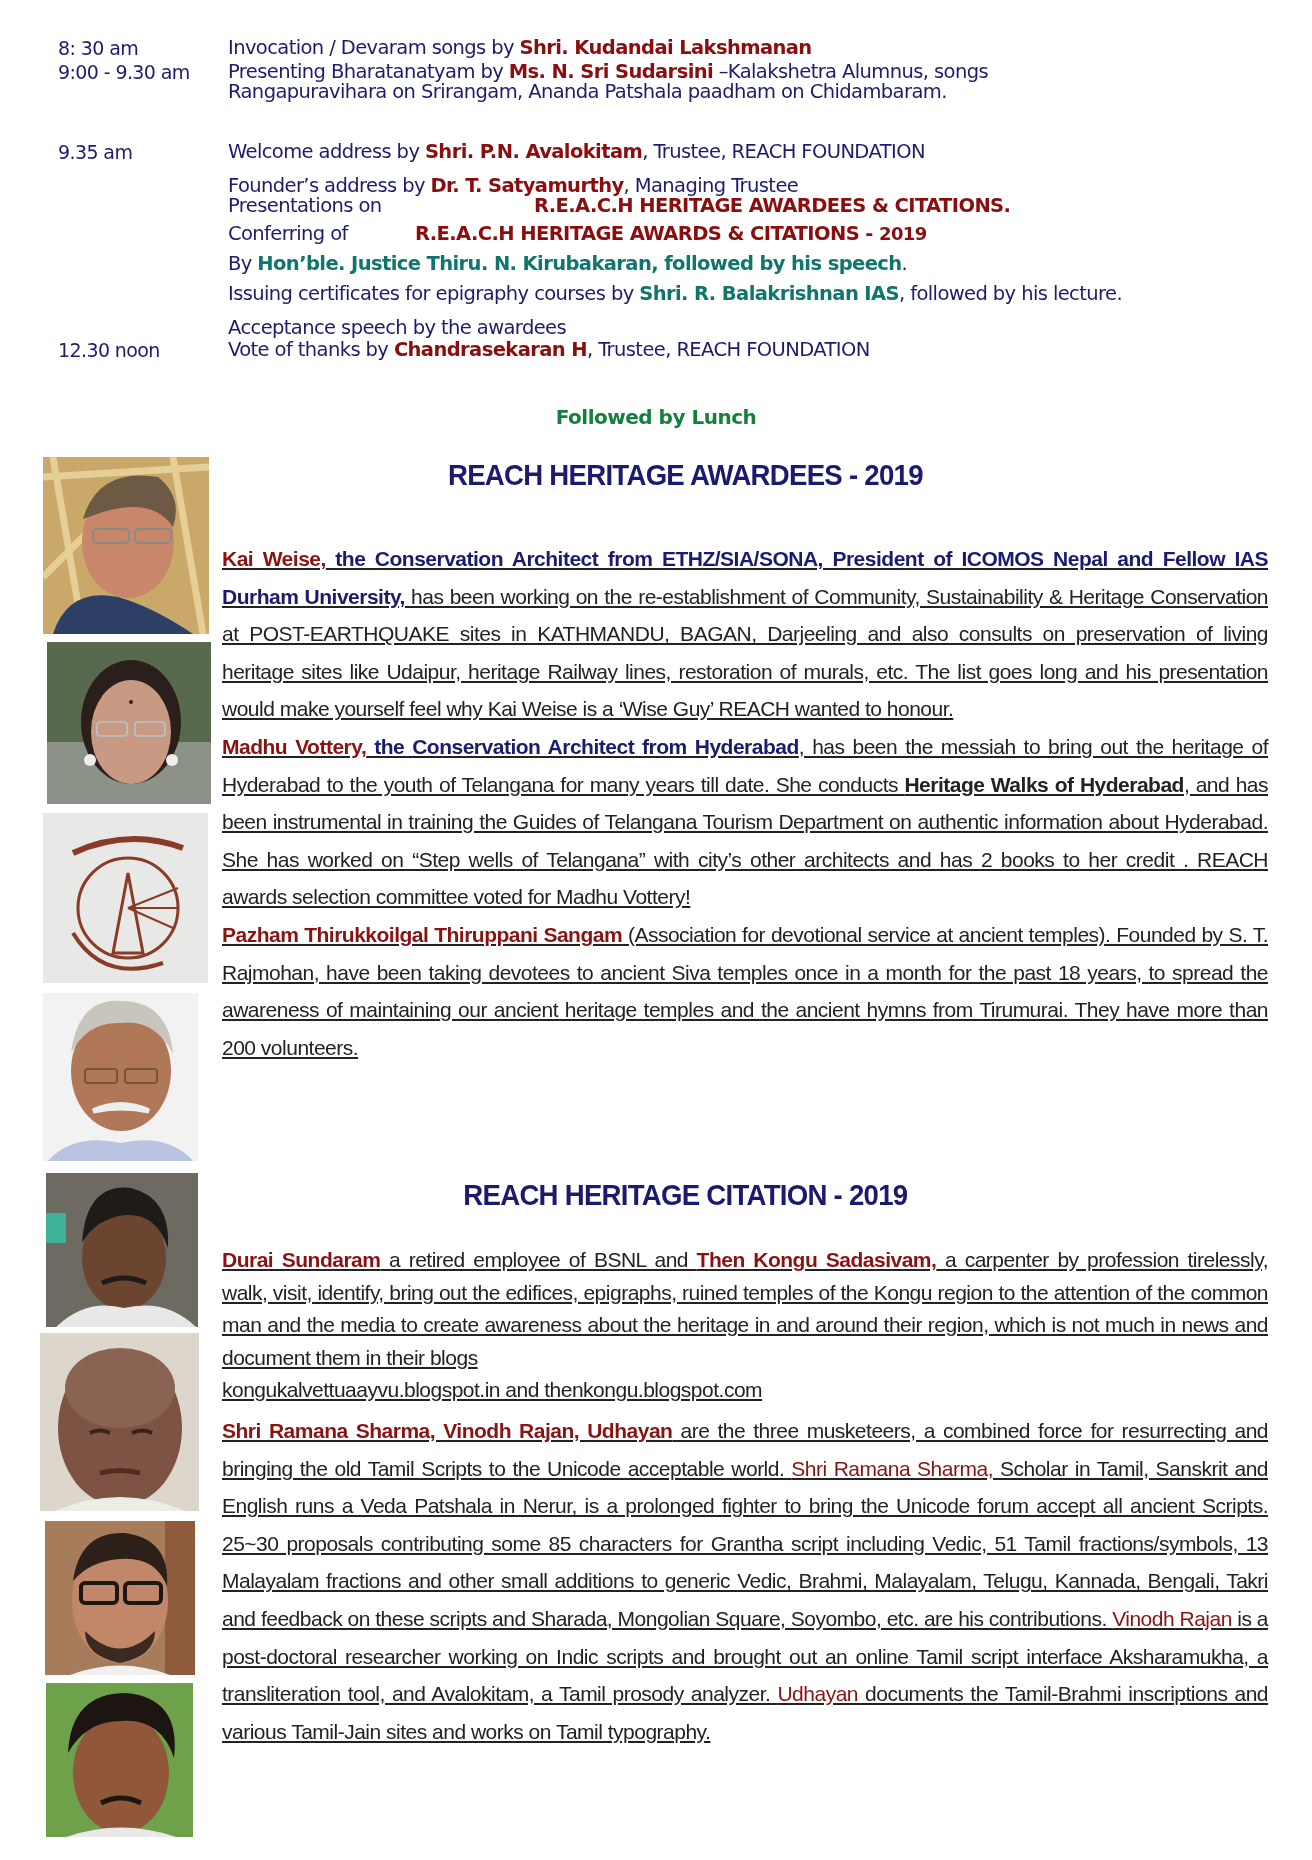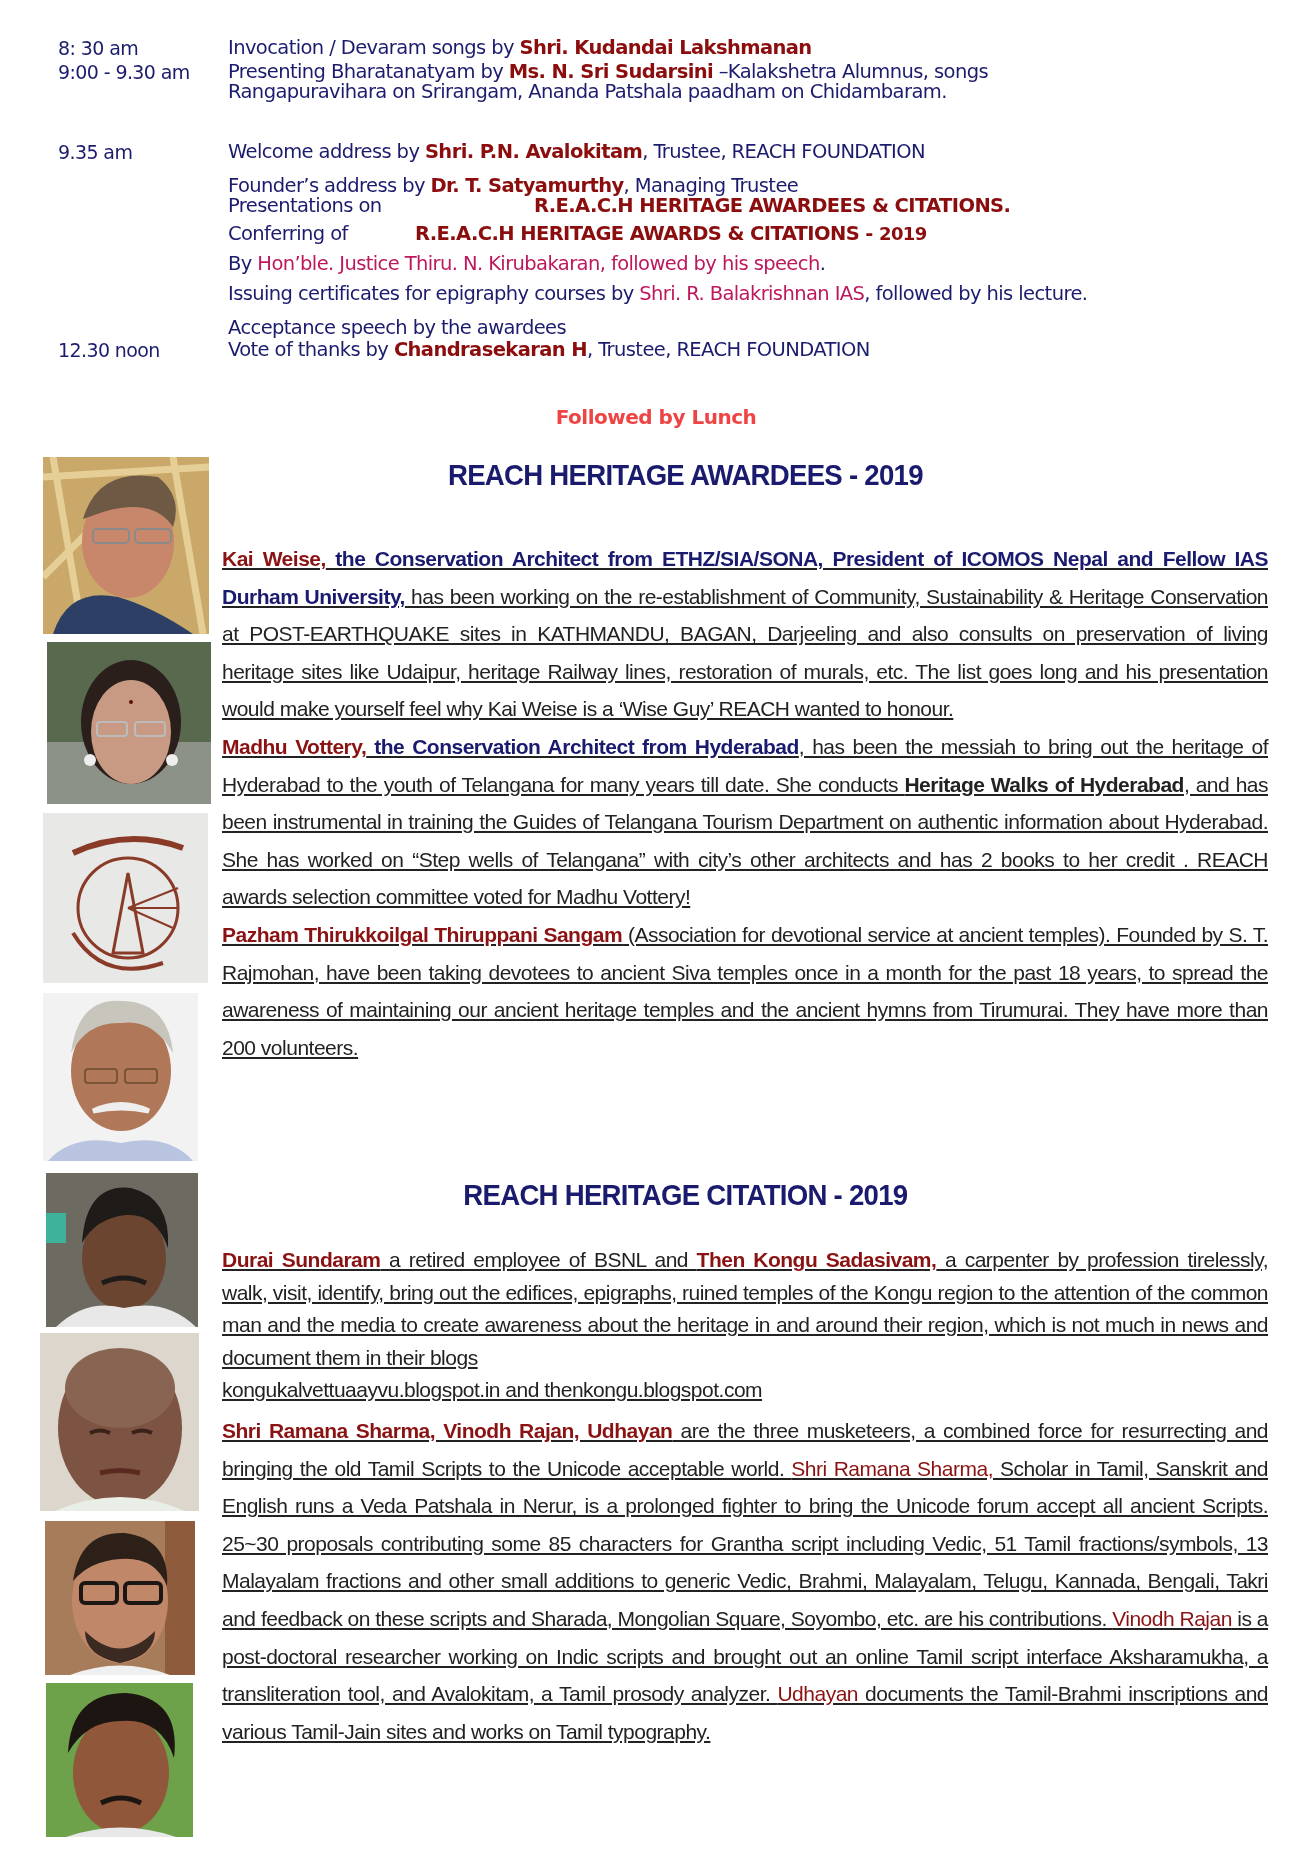--- a/index.html
+++ b/index.html
@@ -7,25 +7,25 @@
   .page { position: absolute; left: 0; top: 0; width: 1248px; height: 1860px; }
 
   
   .sched { position: absolute; left: 58px; top: 36px; width: 1220px;
            font-family: "DejaVu Sans", sans-serif; color: #1c1c6e; font-size: 19.5px;
            letter-spacing: -0.6px; }
   .srow { position: absolute; left: 0; white-space: nowrap; line-height: 24px; }
   .stime { position: absolute; left: 0; width: 170px; font-size: 19px; }
   .sdesc { position: absolute; left: 170px; }
   .red { color: #8b0d0d; font-weight: bold; text-align: center; }
-  .navyb { font-weight: normal; color: #be185d; }
+  .navyb { font-weight: bold; color: #0f766e; }
   .small { font-size: 18px; }
 
   .lunch { position: absolute; left: 0; width: 1312px; top: 405px; text-align: center;
-           font-family: "DejaVu Sans", sans-serif; font-weight: bold; font-size: 20px; color: #ef4444;
+           font-family: "DejaVu Sans", sans-serif; font-weight: bold; font-size: 20px; color: #15803d;
            letter-spacing: -0.5px; }
 
   .heading { position: absolute; left: 0; width: 1490px; text-align: center;
              font-family: "Liberation Sans", sans-serif; font-weight: bold; color: #1a1a6e;
              font-size: 30px; letter-spacing: -0.8px; transform: scaleX(0.92); transform-origin: left top; }
 
   .photo { position: absolute; overflow: hidden; }
   .photo svg { width: 100%; height: 100%; display: block; }
 
   .body { position: absolute; left: 222px; width: 1046px;

